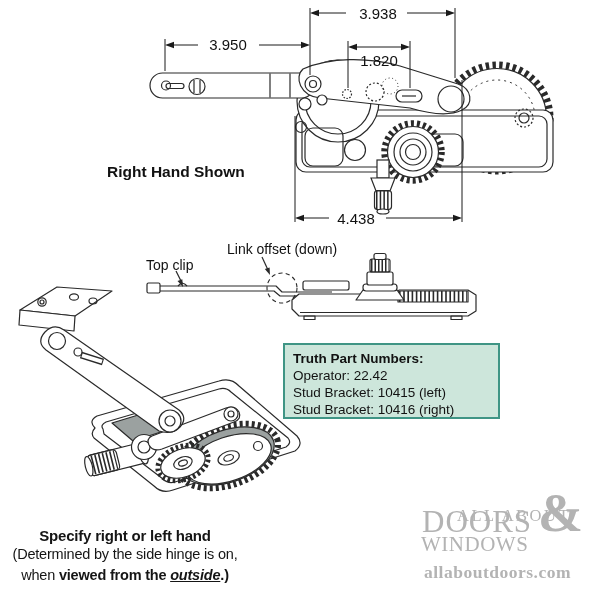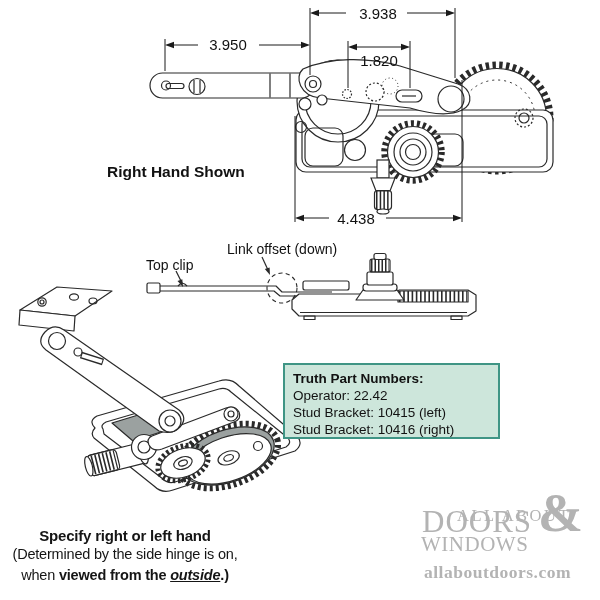--- a/index.html
+++ b/index.html
@@ -5,21 +5,21 @@
   html,body{margin:0;padding:0;background:#ffffff;}
   #stage{position:relative;width:591px;height:600px;background:#ffffff;overflow:hidden;
          font-family:"Liberation Sans",sans-serif;color:#111;}
   svg text{font-family:"Liberation Sans",sans-serif;fill:#111;}
   .dim-label{font-size:15px;}
   .bold-label{font-size:15.5px;font-weight:bold;}
   .callout{font-size:14px;}
   
   .part-box{position:absolute;left:283px;top:343px;width:199px;height:62px;
             background:#cde6db;border:2px solid #3f9585;padding:5px 6px 5px 8px;
-            font-size:13.5px;line-height:17px;color:#121212;margin-top:20px;}
+            font-size:13.5px;line-height:17px;color:#121212;}
   .part-box .pb-title{font-weight:bold;}
   
   .note{position:absolute;left:-20px;top:526px;width:290px;text-align:center;
         font-size:14.5px;line-height:19px;letter-spacing:-0.2px;color:#151515;}
   .note .n1{font-weight:bold;font-size:15px;}
   .note .n3{margin-top:2px;}
   .note .b{font-weight:bold;text-align:center;}
   .note .iu{font-weight:bold;font-style:italic;text-decoration:underline;}
   
   .logo{position:absolute;left:421px;top:485px;width:176px;height:100px;

